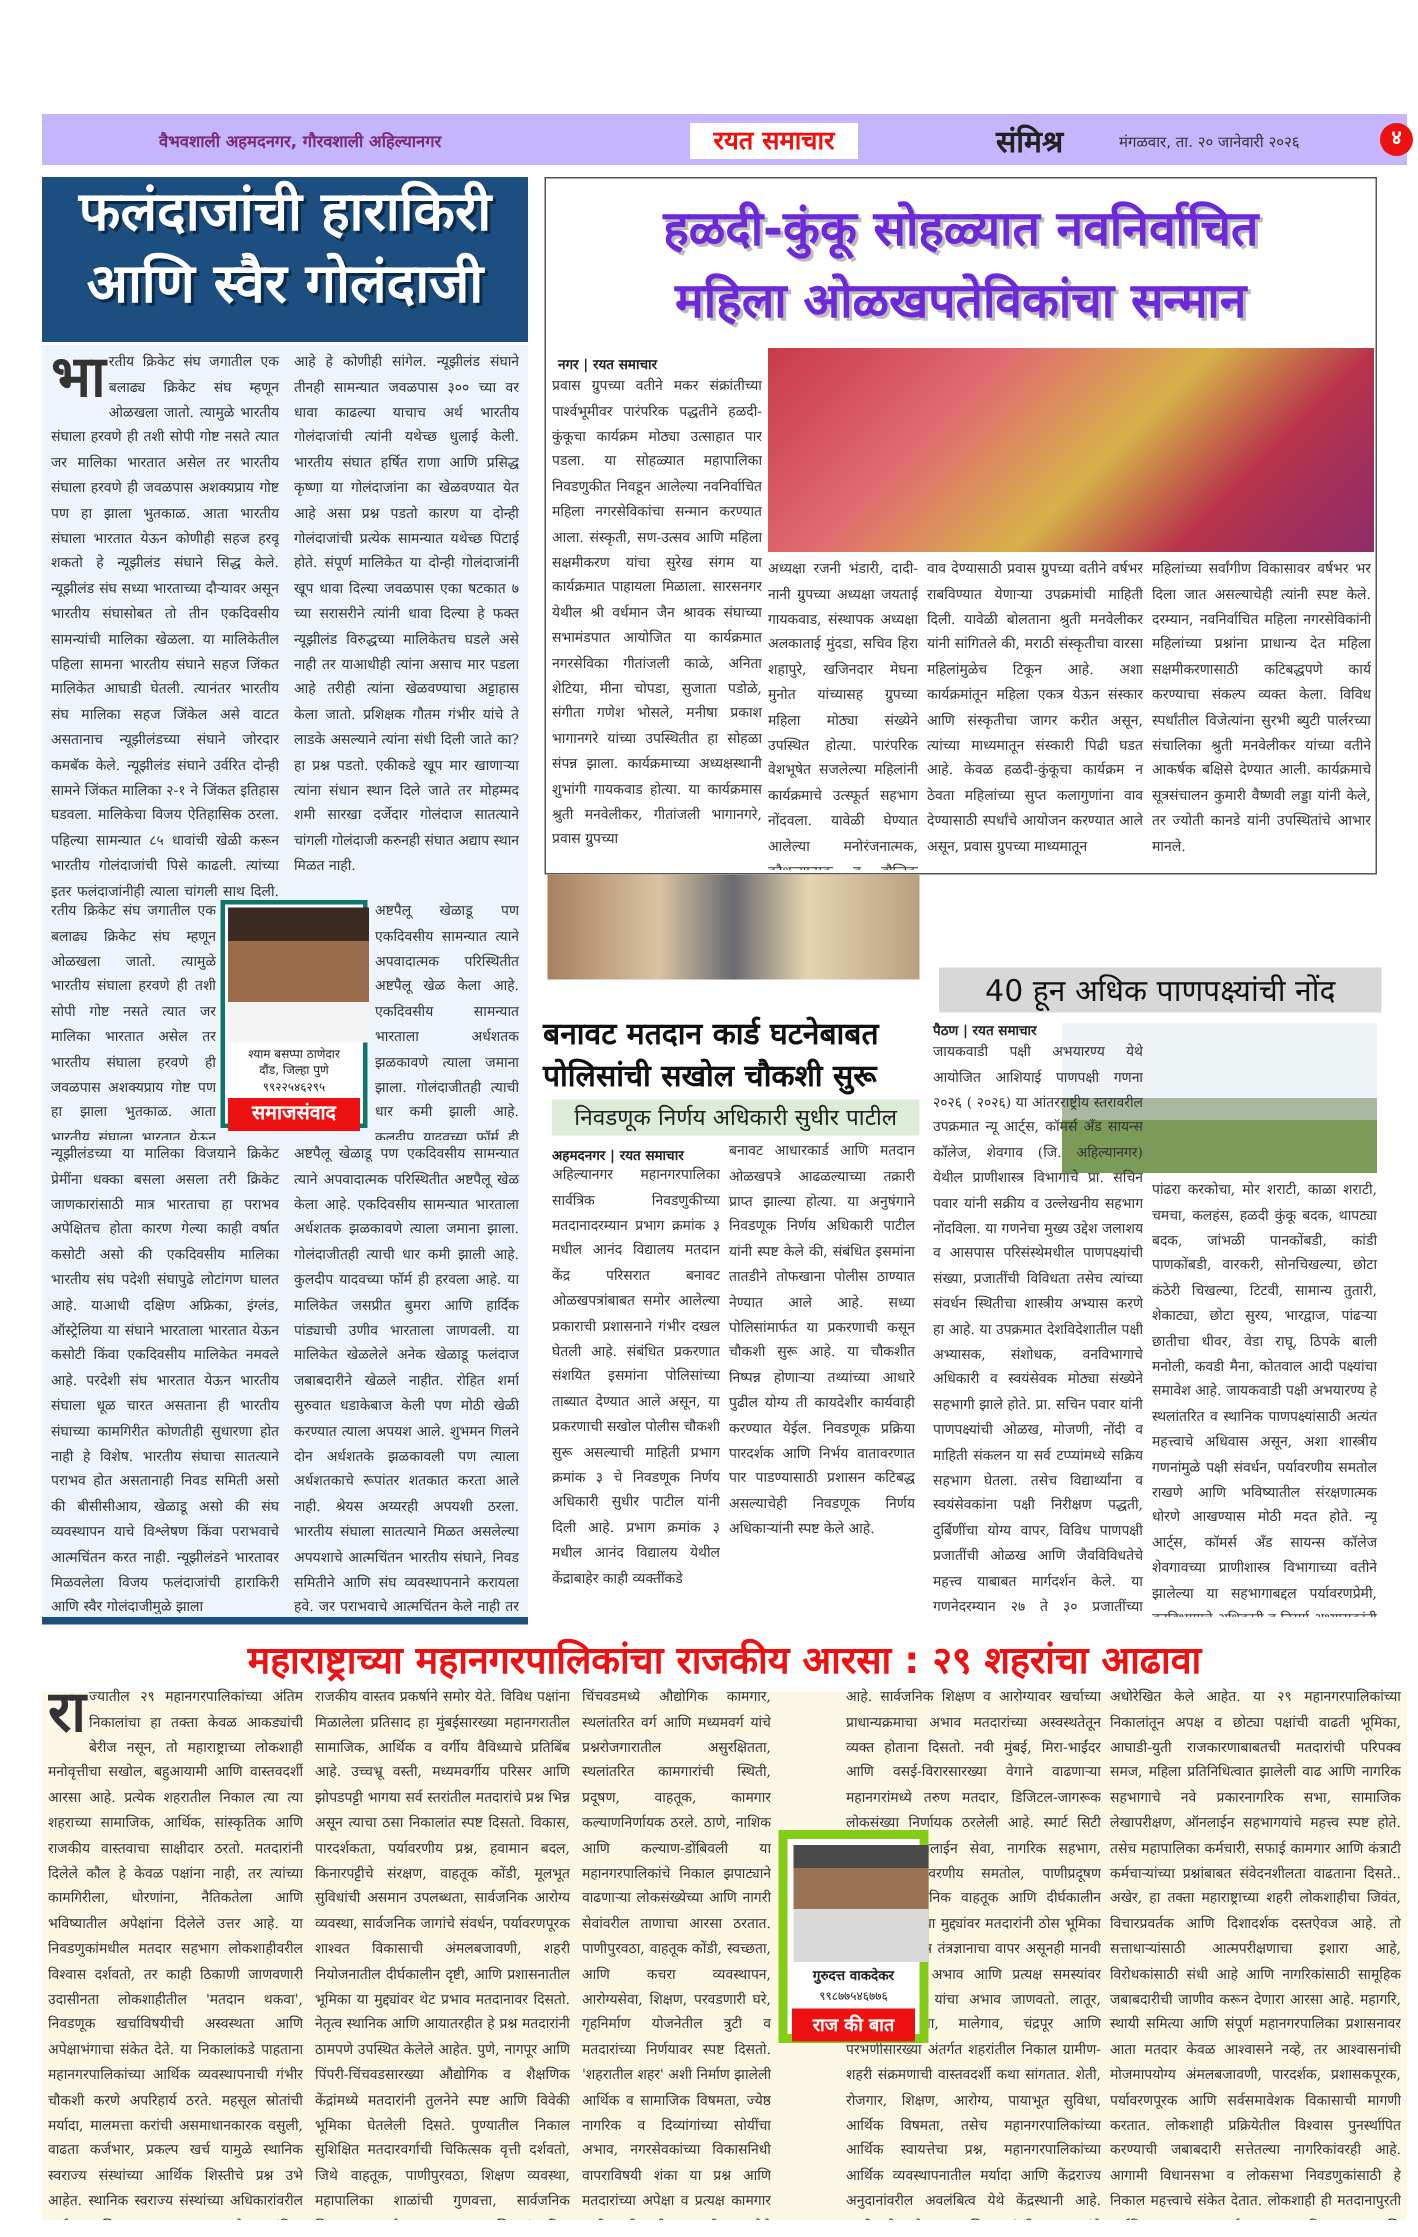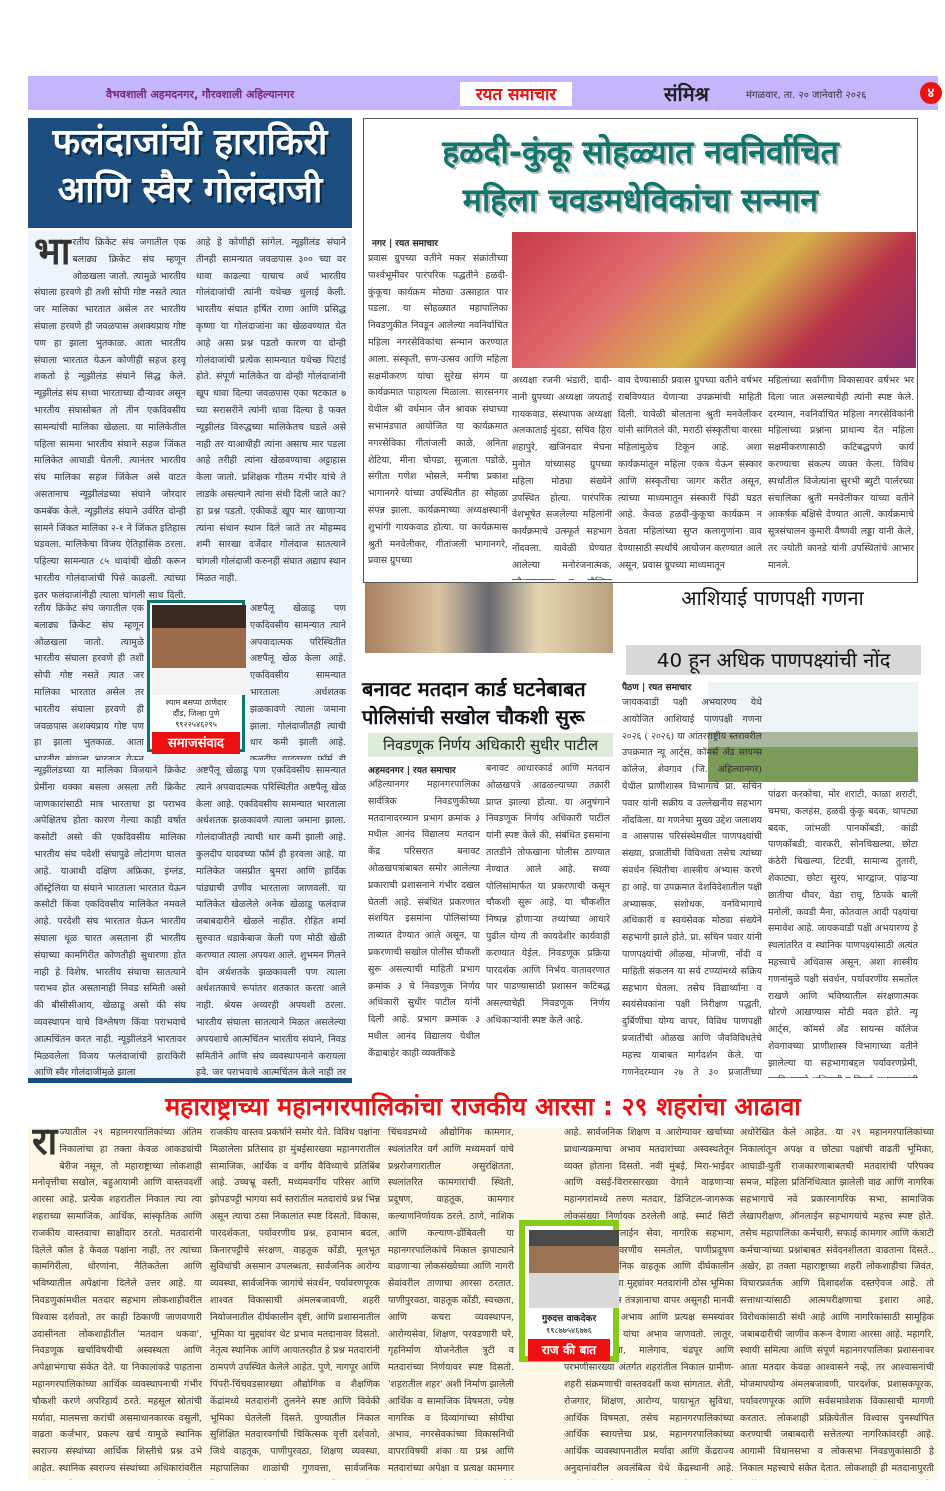--- a/index.html
+++ b/index.html
@@ -10,21 +10,21 @@
 .hdr .logo{position:absolute;left:432px;top:6px;width:112px;height:24px;background:#fff;color:#e11;font-weight:bold;font-size:17px;text-align:center;line-height:24px}
 .hdr .sec{position:absolute;left:636px;top:4px;font-size:20px;font-weight:bold;color:#222}
 .hdr .date{position:absolute;left:718px;top:11px;font-size:10px;color:#333}
 .hdr .pg{position:absolute;left:892px;top:6px;width:22px;height:22px;border-radius:50%;background:#e11;color:#fff;font-size:13px;text-align:center;line-height:22px;font-weight:bold}
 .blueTitle{left:28px;top:118px;width:324px;height:110px;background:#1c4f7f;color:#fff;font-weight:bold;font-size:36px;line-height:48px;text-align:center;padding-top:0;text-shadow:2px 2px 0 #0b2a45}
 .leftCol{left:28px;top:230px;width:324px;height:852px;background:#eef4fb}
 .txt{font-family:"DejaVu Serif",serif;font-size:9.3px;line-height:16.8px;text-align:justify;color:#333;overflow:hidden}
 .drop{float:left;font-size:38px;line-height:34px;font-weight:bold;margin-right:2px}
 .blueRule{left:28px;top:1078px;width:324px;height:5px;background:#1c4f7f}
 .mainBox{left:363px;top:118px;width:555px;height:465px;border:1px solid #555}
-.mainTitle{left:368px;top:128px;width:545px;font-weight:bold;font-size:32px;line-height:48px;text-align:center;color:#0f766e;text-shadow:2px 2px 0 #bbb}
+.mainTitle{left:368px;top:128px;width:545px;font-weight:bold;font-size:32px;line-height:48px;text-align:center;color:#6d28d9;text-shadow:2px 2px 0 #bbb}
 .photo{background:linear-gradient(135deg,#c83a4a,#e06a70 30%,#d7b14a 55%,#b8344a 75%,#8c2d6a)}
 .byline{font-weight:bold;font-size:9px;color:#222}
 .card{left:147px;top:600px;width:98px;height:152px;border:3px solid #0f766e;background:#fff}
 .card .face{width:94px;height:90px;margin:2px;background:linear-gradient(#3b2a22 0 25%,#9c6b4a 25% 70%,#f4f4f4 70%)}
 .card .nm{font-size:8px;text-align:center;line-height:11px;color:#222}
 .card .red{background:#e11;color:#fff;font-weight:bold;font-size:13px;text-align:center;height:22px;line-height:22px;margin:2px}
 .fraudPhoto{left:365px;top:583px;width:248px;height:70px;background:linear-gradient(90deg,#a88060,#d9c3a1 30%,#6a6a72 50%,#e6d5b0 70%,#b8a07e)}
 .fraudTitle{left:362px;top:675px;width:258px;font-size:20px;font-weight:bold;text-align:left;line-height:28px;color:#111}
 .fraudSub{left:368px;top:733px;width:245px;height:24px;background:#dcecd9;font-size:15px;text-align:center;line-height:24px;color:#222}
 .birdTitle{left:620px;top:583px;width:305px;font-size:20px;text-align:center;line-height:30px;color:#111}
@@ -77,21 +77,21 @@
   <div class="nm">श्याम बसप्पा ठाणेदार</div>
   <div class="nm">दौंड, जिल्हा पुणे</div>
   <div class="nm">९९२२५४६२९५</div>
   <div class="red">समाजसंवाद</div>
 </div>
 <div class="abs blueRule"></div>
 
 <div class="abs mainBox"></div>
 <div class="abs mainTitle">
   <div>हळदी-कुंकू सोहळ्यात नवनिर्वाचित</div>
-  <div>महिला चवडमधेविकांचा सन्मान</div>
+  <div>महिला ओळखपतेविकांचा सन्मान</div>
 </div>
 <div class="abs byline" style="left:372px;top:236px">नगर | रयत समाचार</div>
 <div class="abs txt" style="left:368px;top:250px;width:140px;height:330px">
   <span>प्रवास ग्रुपच्या वतीने मकर संक्रांतीच्या पार्श्वभूमीवर पारंपरिक पद्धतीने हळदी-कुंकूचा कार्यक्रम मोठ्या उत्साहात पार पडला. या सोहळ्यात महापालिका निवडणुकीत निवडून आलेल्या नवनिर्वाचित महिला नगरसेविकांचा सन्मान करण्यात आला. संस्कृती, सण-उत्सव आणि महिला सक्षमीकरण यांचा सुरेख संगम या कार्यक्रमात पाहायला मिळाला. सारसनगर येथील श्री वर्धमान जैन श्रावक संघाच्या सभामंडपात आयोजित या कार्यक्रमात नगरसेविका गीतांजली काळे, अनिता शेटिया, मीना चोपडा, सुजाता पडोळे, संगीता गणेश भोसले, मनीषा प्रकाश भागानगरे यांच्या उपस्थितीत हा सोहळा संपन्न झाला. कार्यक्रमाच्या अध्यक्षस्थानी शुभांगी गायकवाड होत्या. या कार्यक्रमास श्रुती मनवेलीकर, गीतांजली भागानगरे, प्रवास ग्रुपच्या</span>
 </div>
 <div class="abs photo" style="left:512px;top:232px;width:404px;height:136px"></div>
 <div class="abs txt" style="left:512px;top:372px;width:100px;height:208px">
   <span>अध्यक्षा रजनी भंडारी, दादी-नानी ग्रुपच्या अध्यक्षा जयताई गायकवाड, संस्थापक अध्यक्षा अलकाताई मुंदडा, सचिव हिरा शहापुरे, खजिनदार मेघना मुनोत यांच्यासह ग्रुपच्या महिला मोठ्या संख्येने उपस्थित होत्या. पारंपरिक वेशभूषेत सजलेल्या महिलांनी कार्यक्रमाचे उत्स्फूर्त सहभाग नोंदवला. यावेळी घेण्यात आलेल्या मनोरंजनात्मक, कौशल्यात्मक व बौद्धिक स्वरूपाच्या विविध स्पर्धांचा महिलांनी मनसोक्त आनंद घेतला. कार्यक्रमाच्या प्रास्ताविकात अलकाताई मुंदडा यांनी महिलांच्या कलागुणांना</span>
 </div>
 <div class="abs txt" style="left:618px;top:372px;width:144px;height:208px">
@@ -106,21 +106,20 @@
 <div class="abs fraudSub">निवडणूक निर्णय अधिकारी सुधीर पाटील</div>
 <div class="abs byline" style="left:368px;top:763px">अहमदनगर | रयत समाचार</div>
 <div class="abs txt" style="left:368px;top:776px;width:112px;height:300px">
   <span>अहिल्यानगर महानगरपालिका सार्वत्रिक निवडणुकीच्या मतदानादरम्यान प्रभाग क्रमांक ३ मधील आनंद विद्यालय मतदान केंद्र परिसरात बनावट ओळखपत्रांबाबत समोर आलेल्या प्रकाराची प्रशासनाने गंभीर दखल घेतली आहे. संबंधित प्रकरणात संशयित इसमांना पोलिसांच्या ताब्यात देण्यात आले असून, या प्रकरणाची सखोल पोलीस चौकशी सुरू असल्याची माहिती प्रभाग क्रमांक ३ चे निवडणूक निर्णय अधिकारी सुधीर पाटील यांनी दिली आहे. प्रभाग क्रमांक ३ मधील आनंद विद्यालय येथील केंद्राबाहेर काही व्यक्तींकडे</span>
 </div>
 <div class="abs txt" style="left:486px;top:760px;width:124px;height:316px">
   <span>बनावट आधारकार्ड आणि मतदान ओळखपत्रे आढळल्याच्या तक्रारी प्राप्त झाल्या होत्या. या अनुषंगाने निवडणूक निर्णय अधिकारी पाटील यांनी स्पष्ट केले की, संबंधित इसमांना तातडीने तोफखाना पोलीस ठाण्यात नेण्यात आले आहे. सध्या पोलिसांमार्फत या प्रकरणाची कसून चौकशी सुरू आहे. या चौकशीत निष्पन्न होणाऱ्या तथ्यांच्या आधारे पुढील योग्य ती कायदेशीर कार्यवाही करण्यात येईल. निवडणूक प्रक्रिया पारदर्शक आणि निर्भय वातावरणात पार पाडण्यासाठी प्रशासन कटिबद्ध असल्याचेही निवडणूक निर्णय अधिकाऱ्यांनी स्पष्ट केले आहे.</span>
 </div>
 
 <div class="abs birdTitle">
-  <div>आशियाई पाणपक्षी गणना</div>
 </div>
 <div class="abs birdSub">40 हून अधिक पाणपक्ष्यांची नोंद</div>
 <div class="abs byline" style="left:622px;top:680px">पैठण | रयत समाचार</div>
 <div class="abs birdPhoto"></div>
 <div class="abs txt" style="left:622px;top:694px;width:140px;height:384px">
   <span>जायकवाडी पक्षी अभयारण्य येथे आयोजित आशियाई पाणपक्षी गणना २०२६ ( २०२६) या आंतरराष्ट्रीय स्तरावरील उपक्रमात न्यू आर्ट्स, कॉमर्स अँड सायन्स कॉलेज, शेवगाव (जि. अहिल्यानगर) येथील प्राणीशास्त्र विभागाचे प्रा. सचिन पवार यांनी सक्रीय व उल्लेखनीय सहभाग नोंदविला. या गणनेचा मुख्य उद्देश जलाशय व आसपास परिसंस्थेमधील पाणपक्ष्यांची संख्या, प्रजातींची विविधता तसेच त्यांच्या संवर्धन स्थितीचा शास्त्रीय अभ्यास करणे हा आहे. या उपक्रमात देशविदेशातील पक्षी अभ्यासक, संशोधक, वनविभागाचे अधिकारी व स्वयंसेवक मोठ्या संख्येने सहभागी झाले होते. प्रा. सचिन पवार यांनी पाणपक्ष्यांची ओळख, मोजणी, नोंदी व माहिती संकलन या सर्व टप्प्यांमध्ये सक्रिय सहभाग घेतला. तसेच विद्यार्थ्यांना व स्वयंसेवकांना पक्षी निरीक्षण पद्धती, दुर्बिणींचा योग्य वापर, विविध पाणपक्षी प्रजातींची ओळख आणि जैवविविधतेचे महत्त्व याबाबत मार्गदर्शन केले. या गणनेदरम्यान २७ ते ३० प्रजातींच्या पाणपक्ष्यांची नोंद करण्यात आली. यामध्ये छोटा पानकावळा, मोठा पानकावळा, ढोकरी, राखी बगळा, उघड्या चोचीचा करकोचा,</span>
 </div>
 <div class="abs txt" style="left:768px;top:786px;width:150px;height:292px">
   <span>पांढरा करकोचा, मोर शराटी, काळा शराटी, चमचा, कलहंस, हळदी कुंकू बदक, थापट्या बदक, जांभळी पानकोंबडी, कांडी पाणकोंबडी, वारकरी, सोनचिखल्या, छोटा कंठेरी चिखल्या, टिटवी, सामान्य तुतारी, शेकाट्या, छोटा सुरय, भारद्वाज, पांढऱ्या छातीचा धीवर, वेडा राघू, ठिपके बाली मनोली, कवडी मैना, कोतवाल आदी पक्ष्यांचा समावेश आहे. जायकवाडी पक्षी अभयारण्य हे स्थलांतरित व स्थानिक पाणपक्ष्यांसाठी अत्यंत महत्त्वाचे अधिवास असून, अशा शास्त्रीय गणनांमुळे पक्षी संवर्धन, पर्यावरणीय समतोल राखणे आणि भविष्यातील संरक्षणात्मक धोरणे आखण्यास मोठी मदत होते. न्यू आर्ट्स, कॉमर्स अँड सायन्स कॉलेज शेवगावच्या प्राणीशास्त्र विभागाच्या वतीने झालेल्या या सहभागाबद्दल पर्यावरणप्रेमी, वनविभागाचे अधिकारी व निसर्ग अभ्यासकांनी समाधान व्यक्त केले असून, अशा उपक्रमांमुळे पर्यावरण संरक्षणाविषयी जनजागृती वाढण्यास निश्चितच हातभार लागतो.</span>
 </div>

